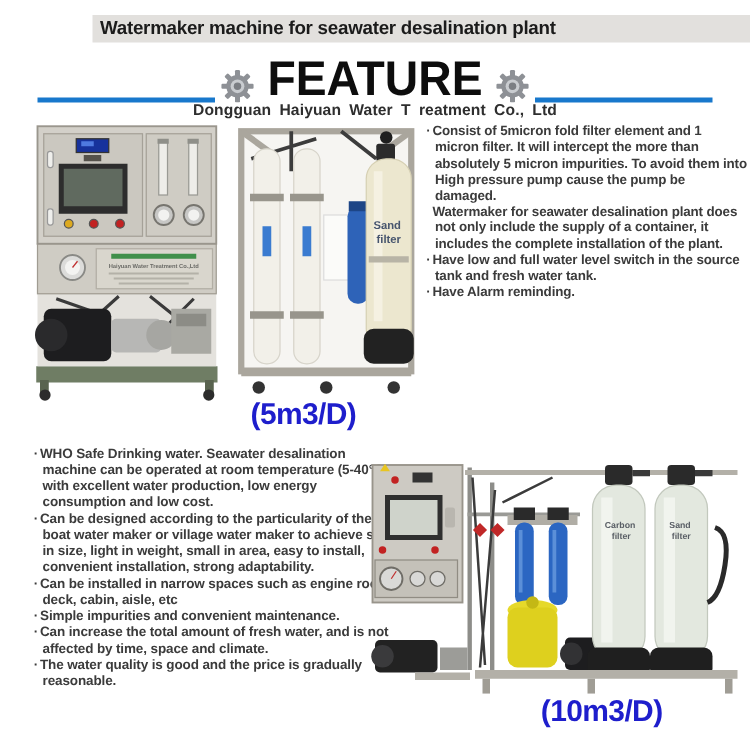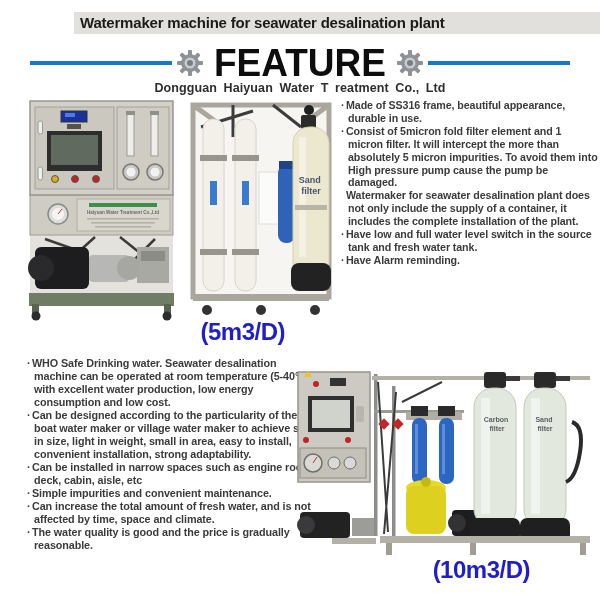--- a/index.html
+++ b/index.html
@@ -10,21 +10,21 @@
   
   .title-bar{
     position:absolute;left:30px;top:12px;width:540px;height:22px;
     background:#e2e0dd;color:#1b1b1b;font-size:15px;font-weight:bold;
     line-height:22px;padding-left:6px;box-sizing:border-box;
     letter-spacing:-0.2px;
     margin-left:44px;
   }
   .feature-row{
     position:absolute;left:30px;right:30px;top:44px;height:38px;
-    display:flex;align-items:center;
+    display:flex;align-items:flex-end;
   }
   .blue-line{flex:1;height:4px;background:#1878cc;}
   .gear{width:26px;height:26px;margin:0 5px;flex:0 0 auto;}
   .feature-title{
     font-size:37px;font-weight:bold;color:#0d0d0d;line-height:38px;
     letter-spacing:0px;margin:0 6px;white-space:nowrap;
     transform:scaleY(1.05);
   }
   .company-line{
     position:absolute;left:0;right:0;top:81px;text-align:center;
@@ -198,21 +198,20 @@
     <circle cx="24" cy="213" r="5" fill="#333333"></circle>
     <circle cx="78" cy="213" r="5" fill="#333333"></circle>
     <circle cx="132" cy="213" r="5" fill="#333333"></circle>
   </g>
 </svg>
 </div>
 
 <div class="caption" id="caption1">(5m3/D)</div>
 
 <ul class="bullets" id="feature-list">
-    <li class="bullet-item"><span class="dot">·</span><span>Made of SS316 frame, beautiful appearance, durable in use.</span></li>
     <li class="bullet-item"><span class="dot">·</span><span>Consist of 5micron fold filter element and 1 micron filter. It will intercept the more than absolutely 5 micron impurities. To avoid them into High pressure pump cause the pump be damaged.</span></li>
     <li class="bullet-item"><span class="dot"></span><span>Watermaker for seawater desalination plant does not only include the supply of a container, it includes the complete installation of the plant.</span></li>
     <li class="bullet-item"><span class="dot">·</span><span>Have low and full water level switch in the source tank and fresh water tank.</span></li>
     <li class="bullet-item"><span class="dot">·</span><span>Have Alarm reminding.</span></li>
   </ul>
 
 <ul class="bullets" id="benefit-list">
     <li class="bullet-item"><span class="dot">·</span><span>WHO Safe Drinking water. Seawater desalination machine can be operated at room temperature (5-40°C), with excellent water production, low energy consumption and low cost.</span></li>
     <li class="bullet-item"><span class="dot">·</span><span>Can be designed according to the particularity of the boat water maker or village water maker to achieve small in size, light in weight, small in area, easy to install, convenient installation, strong adaptability.</span></li>
     <li class="bullet-item"><span class="dot">·</span><span>Can be installed in narrow spaces such as engine room, deck, cabin, aisle, etc</span></li>

